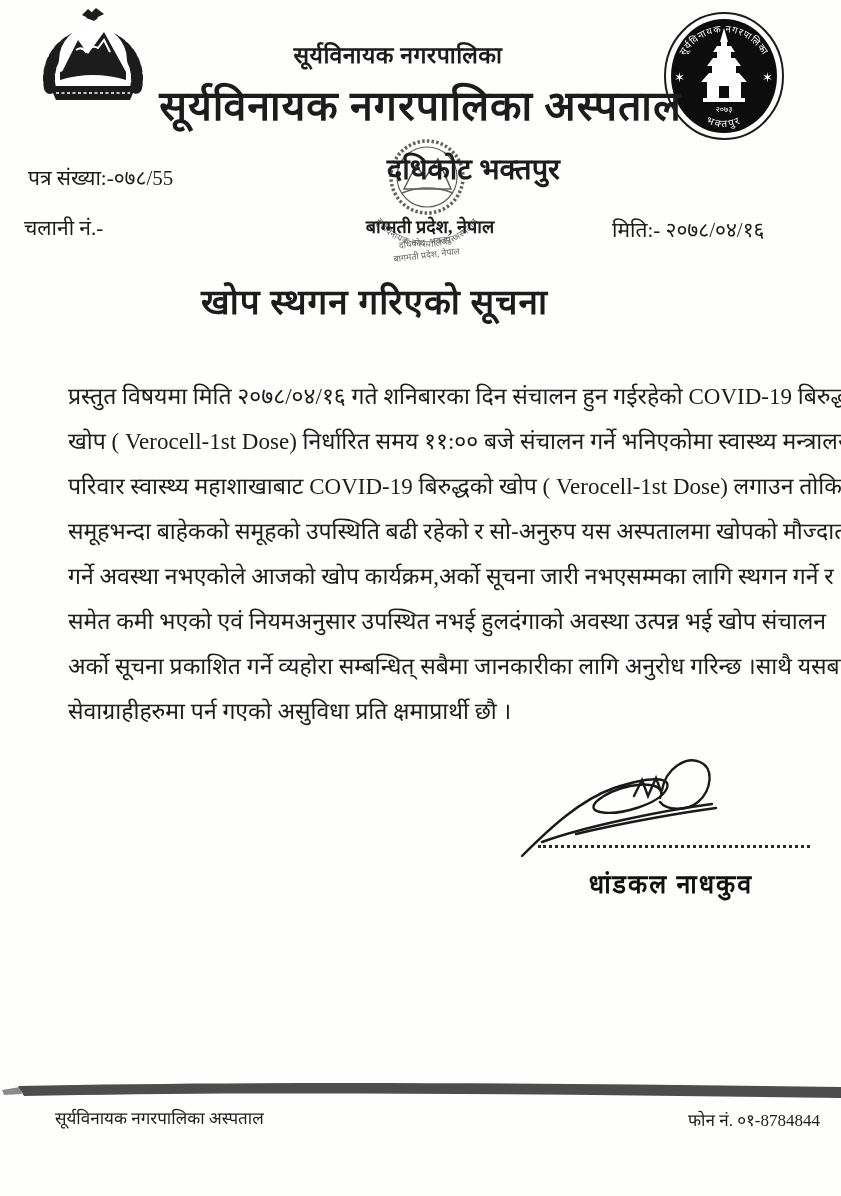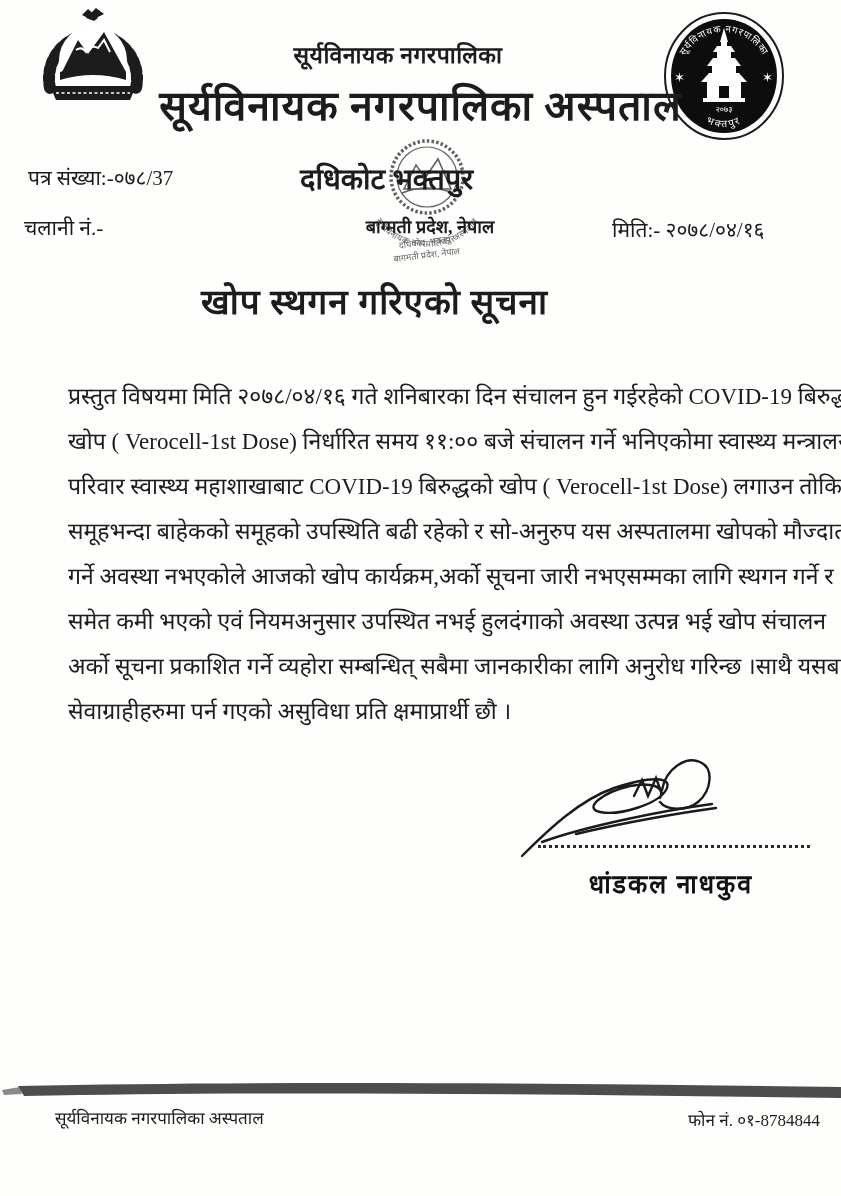--- a/index.html
+++ b/index.html
@@ -28,21 +28,21 @@
   }
 
   
   .meta-letter-no { left: 28px; top: 163px; font-size: 21px; }
   .meta-dispatch  { left: 24px; top: 213px; font-size: 21px; }
   .meta-date      { left: 612px; top: 215px; font-size: 21px; }
 
   
   .office-stamp { left: 348px; top: 133px; width: 158px; height: 136px; opacity: 0.82; }
   .addr-1 {
-    left: 300px; top: 158px; width: 260px; text-align: left;
+    left: 300px; top: 148px; width: 260px; text-align: right;
     font-size: 29px; font-weight: 600; z-index: 2;
   }
   .addr-2 {
     left: 300px; top: 214px; width: 260px; text-align: center;
     font-size: 18px; font-weight: 700; z-index: 2;
   }
 
   
   .subject {
     left: 0; top: 277px; width: 749px; text-align: center;
@@ -130,21 +130,21 @@
     </text>
     <text font-size="10" fill="#ffffff" letter-spacing="2">
       <textPath href="#sealBottomArc" startOffset="50%" text-anchor="middle">भक्तपुर</textPath>
     </text>
     <text x="63" y="102" font-size="8" fill="#ffffff" text-anchor="middle">२०७३</text>
   </svg>
 
   <div class="abs head-small">सूर्यविनायक नगरपालिका</div>
   <div class="abs head-big">सूर्यविनायक नगरपालिका अस्पताल</div>
 
-  <div class="abs meta-letter-no">पत्र संख्या:-०७८/37</div>
+  <div class="abs meta-letter-no">पत्र संख्या:-०७८/55</div>
   <div class="abs meta-dispatch">चलानी नं.-</div>
   <div class="abs meta-date">मिति:- २०७८/०४/१६</div>
 
   <svg class="abs office-stamp" viewBox="0 0 158 136" xmlns="http://www.w3.org/2000/svg">
     <defs>
       <path id="stampArc" d="M26,84 A56,44 0 0 0 132,84"></path>
     </defs>
     <g stroke="#3f3f3f" fill="none">
       <circle cx="79" cy="44" r="36" stroke-width="3.5" stroke-dasharray="2.5 2.2"></circle>
       <circle cx="79" cy="44" r="30" stroke-width="1.2"></circle>

